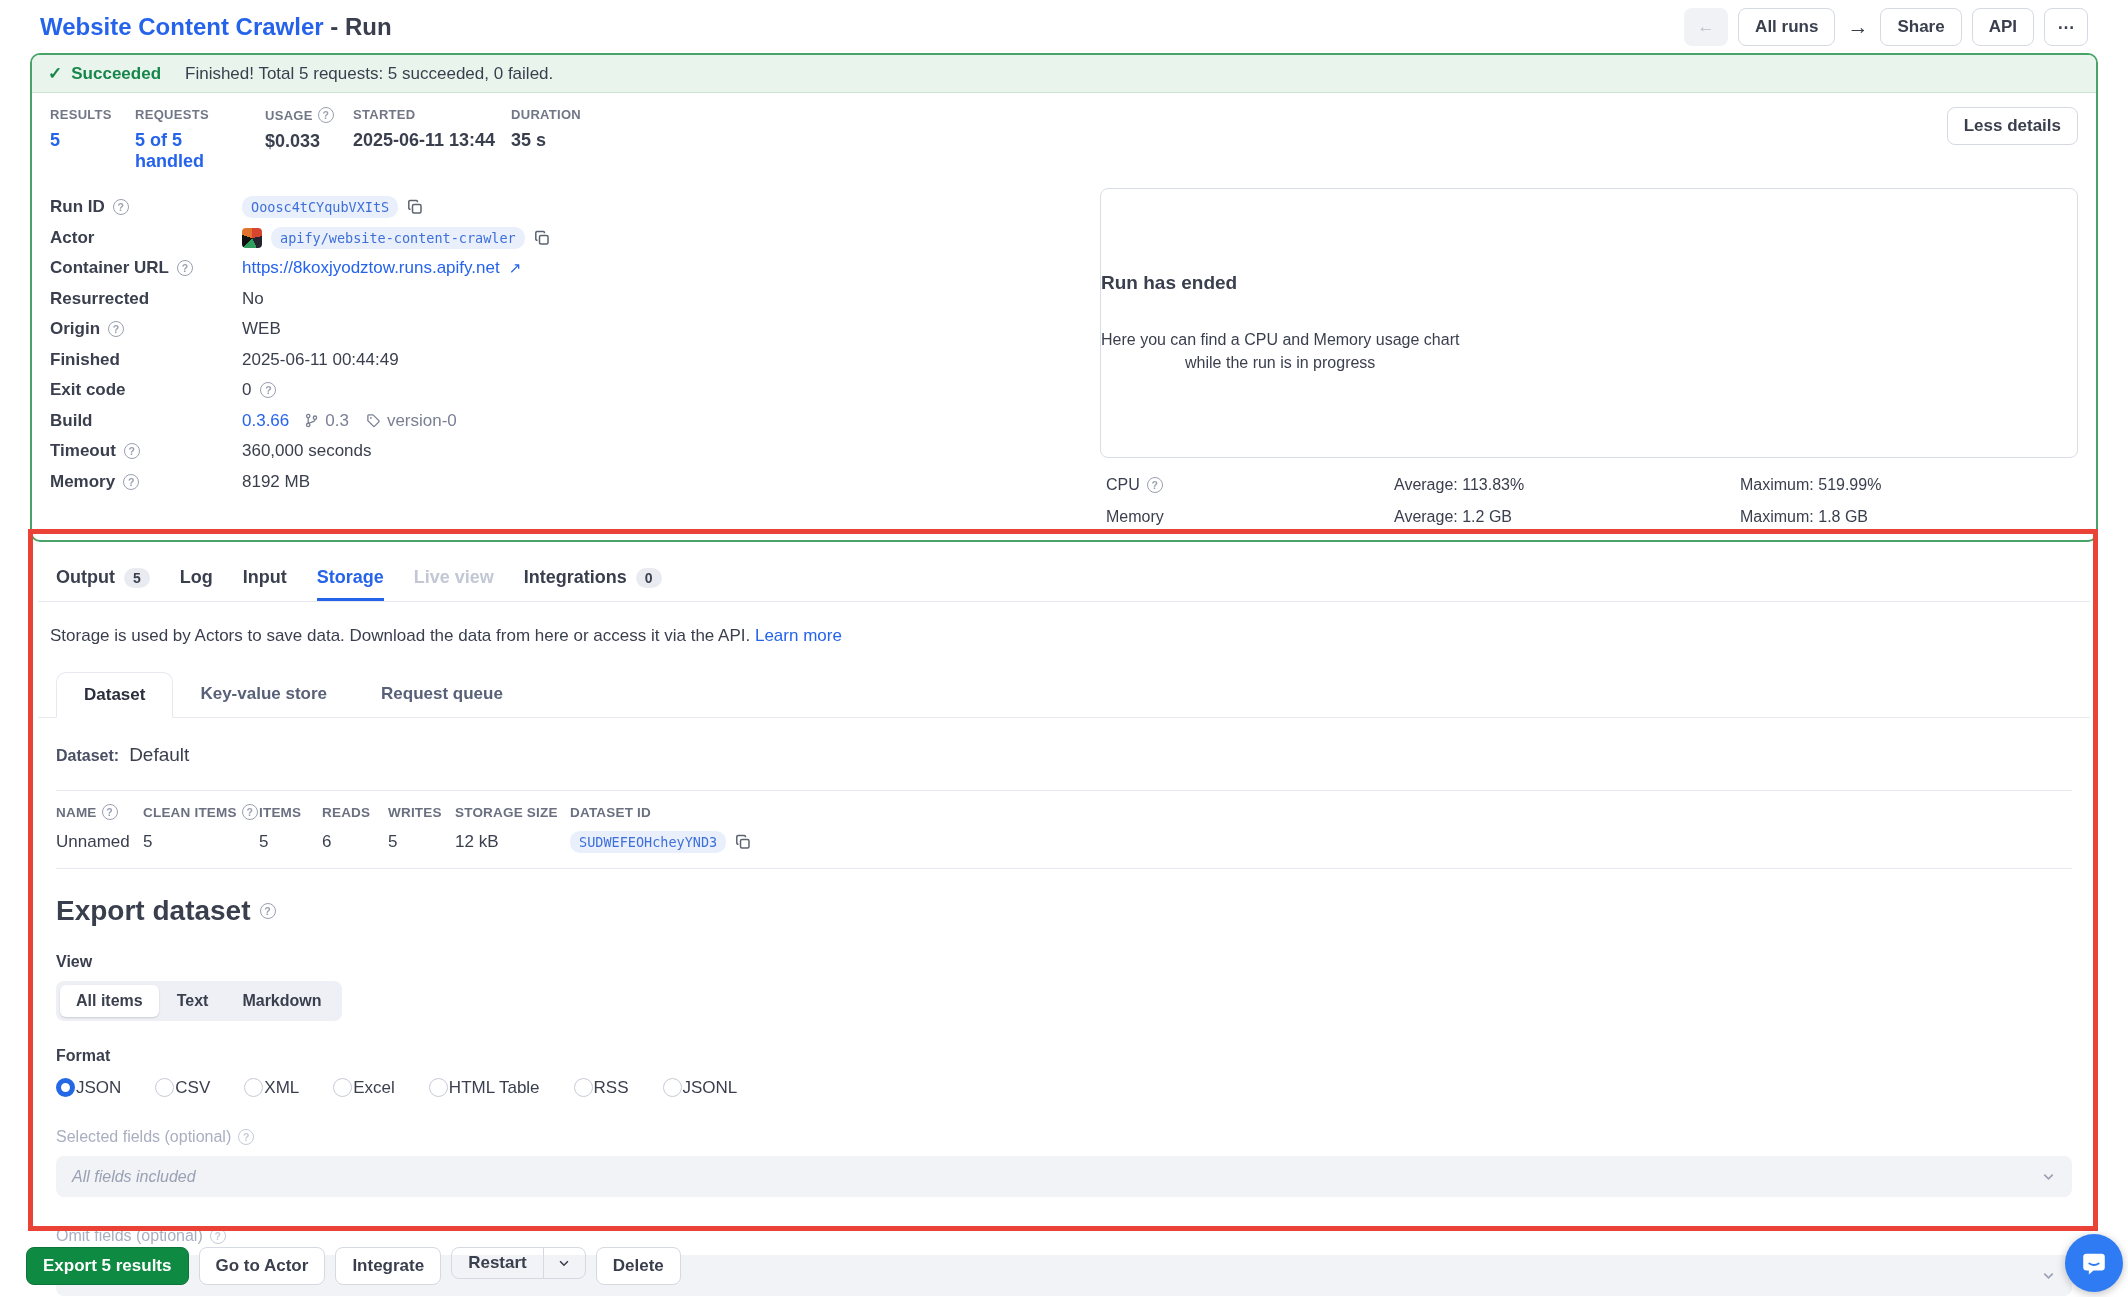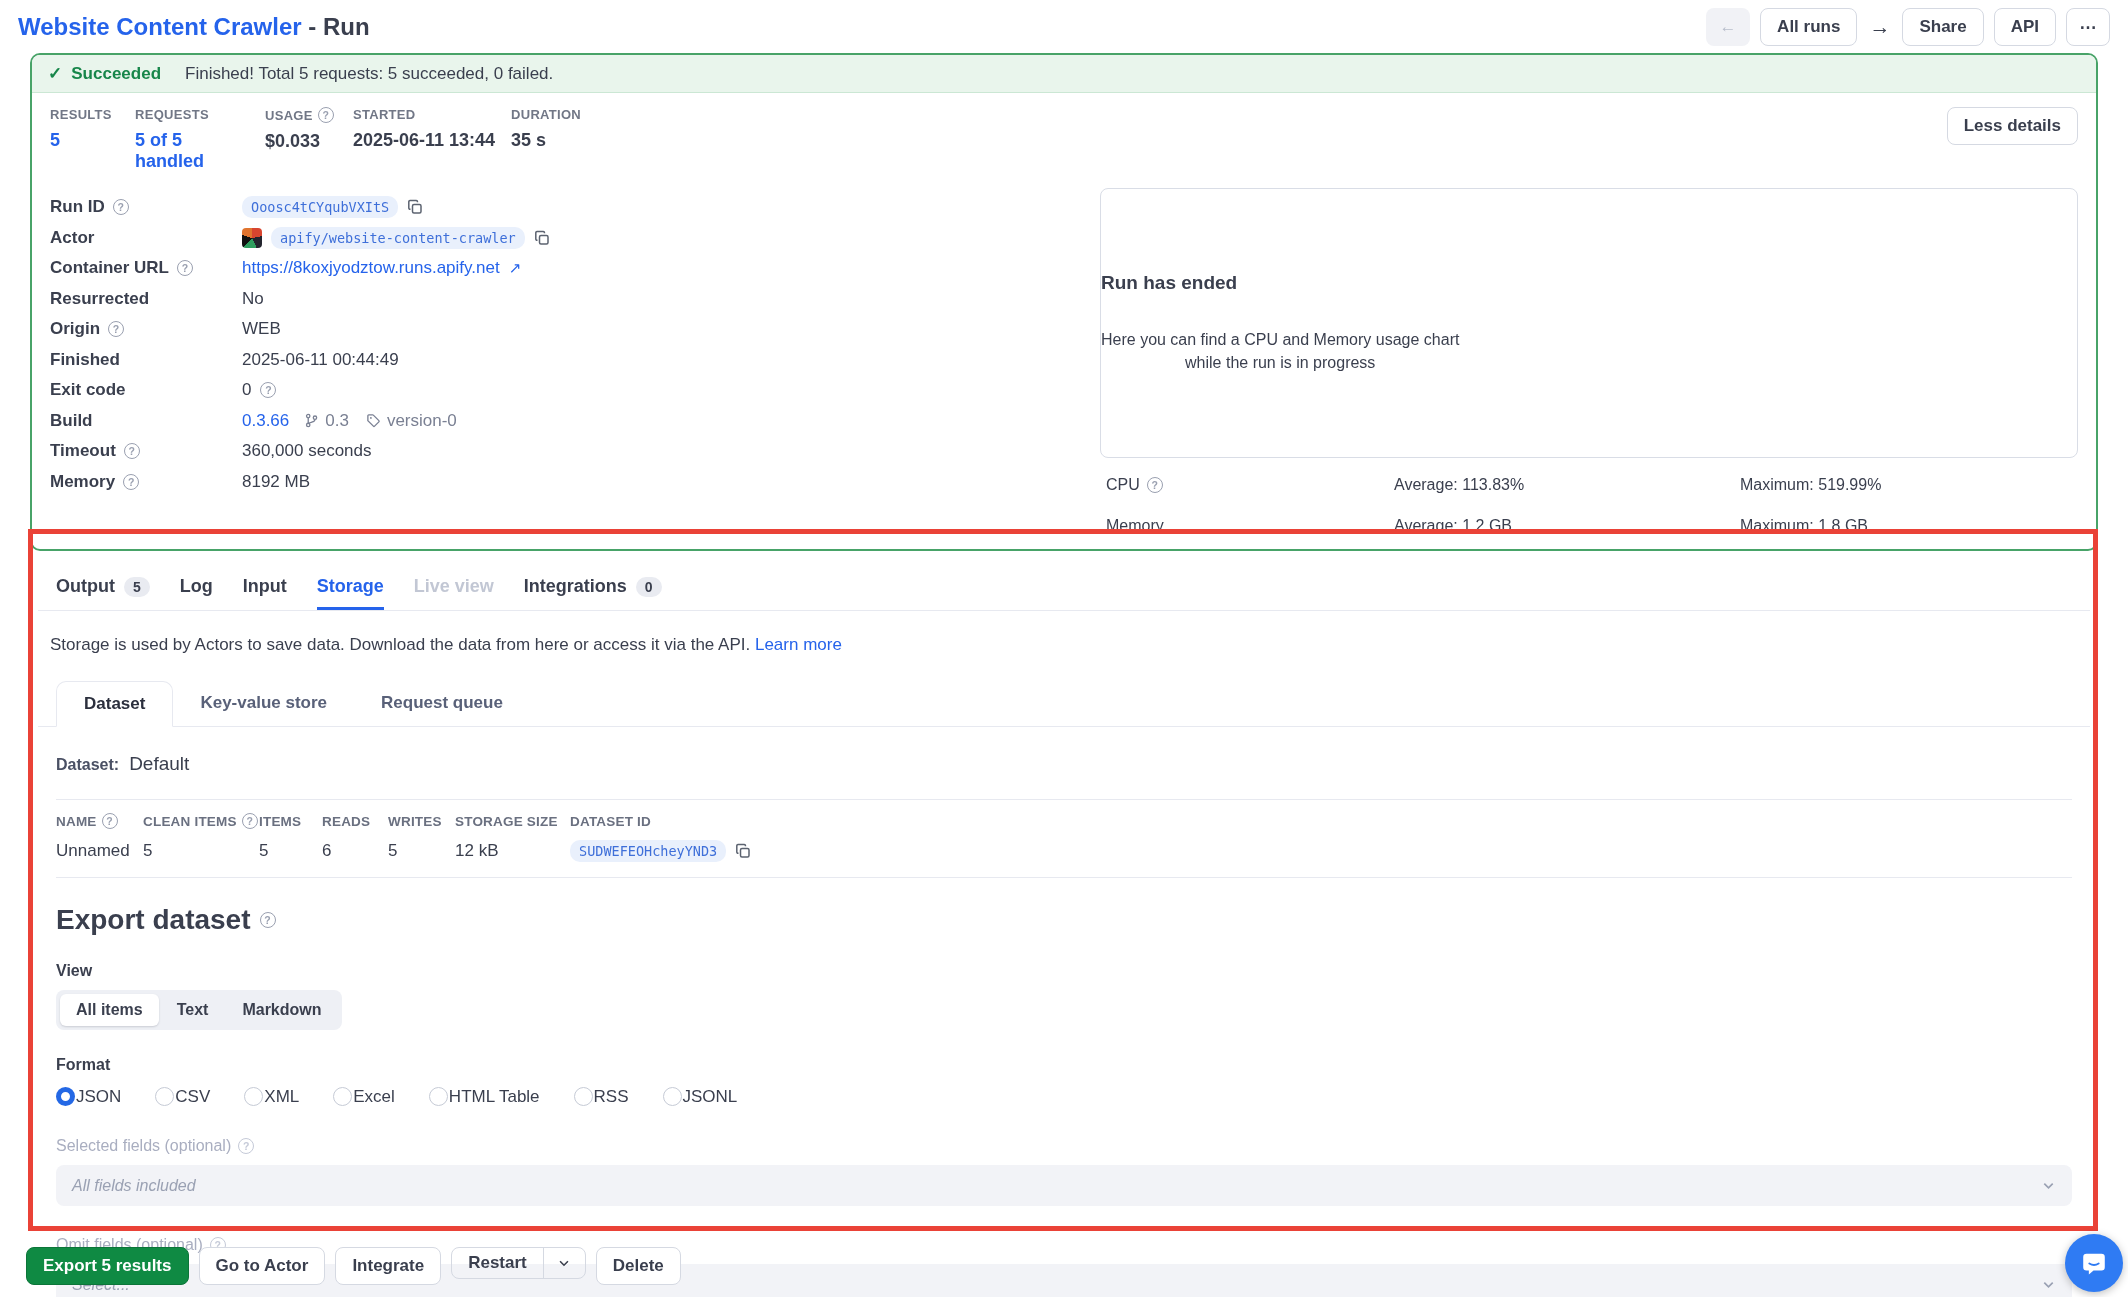--- a/index.html
+++ b/index.html
@@ -1,21 +1,21 @@
 <!DOCTYPE html>
 <html><head>
 <meta charset="utf-8">
 <style>
   * { box-sizing: border-box; }
   html,body { margin:0; padding:0; background:#fff; }
   body { font-family:"Liberation Sans", sans-serif; color:#3a3f4e; }
   .page { position:relative; width:2128px; height:1297px; overflow:hidden; background:#fff; }
 
   
-  .topbar { display:flex; align-items:center; justify-content:space-between; padding:8px 18px 7px; }
+  .topbar { display:flex; align-items:center; justify-content:space-between; padding:8px 40px 7px; }
   .page-title { font-size:24px; font-weight:bold; }
   .page-title .tlink { color:#2563eb; cursor:pointer; }
   .topnav { display:flex; align-items:center; gap:10px; }
   .btn { display:inline-flex; align-items:center; justify-content:center; gap:8px;
          border:1px solid #d5d9e2; background:#fff; color:#3a3f4e; border-radius:8px;
          font-size:17px; font-weight:600; padding:0 16px; height:38px; cursor:pointer; white-space:nowrap; }
   .btn.icon-only { width:44px; padding:0; }
   .btn.muted { background:#f1f2f6; border-color:transparent; color:#b9bfcc; }
   .arrow-plain { border:none; background:none; font-size:21px; color:#3a3f4e; padding:0 2px; cursor:pointer; }
 
@@ -48,21 +48,21 @@
 
   .help { width:16px; height:16px; border:1.3px solid #9aa0b0; border-radius:50%; color:#9aa0b0;
           font-size:10.5px; line-height:1; display:inline-flex; align-items:center; justify-content:center;
           font-weight:bold; flex:none; }
 
   .right-col { flex:1; padding-left:10px; display:flex; flex-direction:column; }
   .chart-box { border:1px solid #d9dde6; border-radius:8px; height:270px; display:flex; flex-direction:column;
                align-items:flex-start; justify-content:center; text-align:center;gap:20px; }
   .chart-title { font-size:19px; font-weight:bold; margin-bottom:15px; }
   .chart-desc { font-size:16px; line-height:1.4; }
-  .usage-grid { display:grid; grid-template-columns:288px 346px auto; row-gap:23px; padding:18px 6px 4px; font-size:16px; }
+  .usage-grid { display:grid; grid-template-columns:288px 346px auto; row-gap:14px; padding:18px 6px 4px; font-size:16px; }
   .ucell { display:flex; align-items:center; gap:7px; }
 
   
   .red-overlay { position:absolute; left:28px; top:529px; width:2070px; height:702px;
                  border:5px solid #ea4237; pointer-events:none; z-index:6; }
 
   
   .content { padding:0 38px; }
   .tabs-row { display:flex; gap:30px; padding:25px 18px 0; border-bottom:1px solid #e7e9f0; }
   .tab { font-size:18px; font-weight:600; padding-bottom:13px; display:flex; gap:9px; align-items:center; cursor:pointer; }

